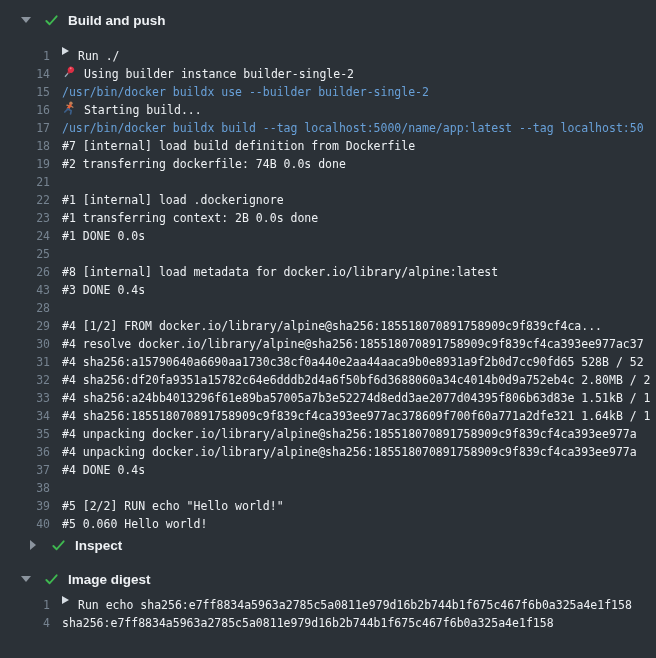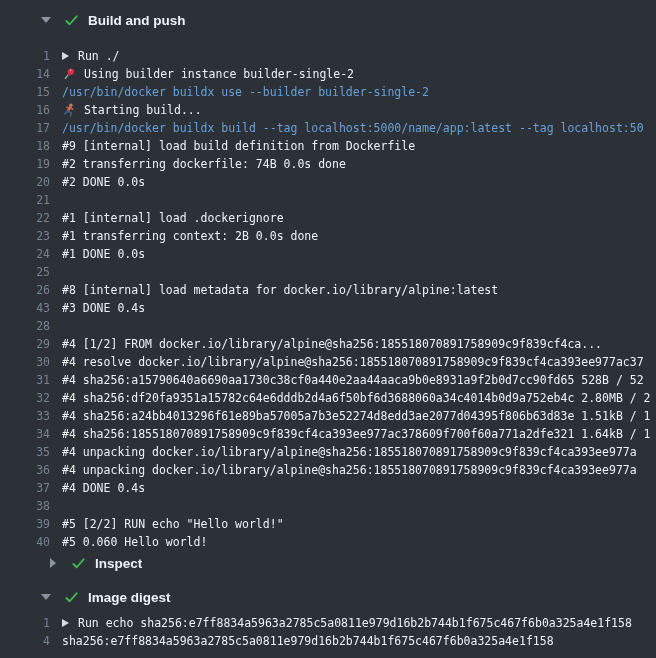--- a/index.html
+++ b/index.html
@@ -14,21 +14,21 @@
   *{margin:0;padding:0;box-sizing:border-box;}
   html,body{width:656px;height:658px;overflow:hidden;}
   body{
     background:var(--bg);
     font-family:"DejaVu Sans Mono","Liberation Mono",monospace;
     color:var(--text);
   }
   #log{padding-top:10px;width:656px;}
   .section-header{
     display:flex;align-items:center;height:20px;
-    padding-left:20px;cursor:pointer;margin-left:20px;
+    padding-left:20px;cursor:pointer;
   }
   .chev{width:12px;height:12px;display:inline-flex;align-items:center;justify-content:center;margin-right:12px;}
   .chev.down::before{content:"";display:block;width:0;height:0;
     border-left:5px solid transparent;border-right:5px solid transparent;border-top:6px solid var(--chev);}
   .chev.right::before{content:"";display:block;width:0;height:0;
     border-top:5px solid transparent;border-bottom:5px solid transparent;border-left:6px solid var(--chev);}
   .check{width:16px;height:16px;margin-right:8px;display:inline-flex;align-items:center;}
   .title{
     font-family:"Liberation Sans","DejaVu Sans",sans-serif;
     font-weight:700;font-size:13.5px;color:var(--text);
@@ -38,21 +38,21 @@
   .sec-image-digest{margin-top:14px;}
   .sec-image-digest .section-body{margin-top:7px;}
   .row{
     display:flex;height:18px;line-height:18px;
     font-size:11.5px;white-space:pre;overflow:hidden;
   }
   .num{
     flex:0 0 50px;text-align:right;color:var(--num);
     cursor:pointer;user-select:none;
   }
-  .content{padding-left:12px;display:flex;align-items:center;white-space:pre;overflow:hidden;}
+  .content{padding-left:12px;display:flex;white-space:pre;overflow:hidden;}
   .content .text{white-space:pre;}
   .content.command .text{color:var(--cmd);}
   .run-tri{display:inline-block;width:0;height:0;
     border-top:4px solid transparent;border-bottom:4px solid transparent;
     border-left:7px solid var(--tri);margin-right:9px;cursor:pointer;}
   .emoji{width:14px;height:14px;margin-right:8px;display:inline-flex;flex:0 0 14px;}
 </style>
 </head>
 <body>
 
@@ -80,23 +80,22 @@
         <div class="row"><span class="num">15</span><span class="content command"><span class="text">/usr/bin/docker buildx use --builder builder-single-2</span></span></div>
         <div class="row"><span class="num">16</span><span class="content runner"><span class="emoji"><svg width="14" height="14" viewBox="0 0 14 14" aria-hidden="true">
                 <circle cx="8.9" cy="2.3" r="1.7" fill="#bf8057"></circle>
                 <path d="M8.2 4.6 L10.9 6.2" stroke="#bf8057" stroke-width="1.3" stroke-linecap="round"></path>
                 <path d="M7.6 4.9 L4.9 4.1" stroke="#bf8057" stroke-width="1.3" stroke-linecap="round"></path>
                 <path d="M8.3 4.3 L6 7.8" stroke="#e8623a" stroke-width="2.6" stroke-linecap="round"></path>
                 <path d="M6 7.9 L9.2 9.7 L8.6 12.8" fill="none" stroke="#3b5f8a" stroke-width="1.7" stroke-linecap="round" stroke-linejoin="round"></path>
                 <path d="M6 7.9 L2.8 11" fill="none" stroke="#3b5f8a" stroke-width="1.7" stroke-linecap="round"></path>
               </svg></span><span class="text">Starting build...</span></span></div>
         <div class="row"><span class="num">17</span><span class="content command"><span class="text">/usr/bin/docker buildx build --tag localhost:5000/name/app:latest --tag localhost:50</span></span></div>
-        <div class="row"><span class="num">18</span><span class="content plain"><span class="text">#9 [internal] load build definition from Dockerfile</span></span></div>
+        <div class="row"><span class="num">18</span><span class="content plain"><span class="text">#7 [internal] load build definition from Dockerfile</span></span></div>
         <div class="row"><span class="num">19</span><span class="content plain"><span class="text">#2 transferring dockerfile: 74B 0.0s done</span></span></div>
-        <div class="row"><span class="num">20</span><span class="content plain"><span class="text">#2 DONE 0.0s</span></span></div>
         <div class="row"><span class="num">21</span><span class="content plain"><span class="text"></span></span></div>
         <div class="row"><span class="num">22</span><span class="content plain"><span class="text">#1 [internal] load .dockerignore</span></span></div>
         <div class="row"><span class="num">23</span><span class="content plain"><span class="text">#1 transferring context: 2B 0.0s done</span></span></div>
         <div class="row"><span class="num">24</span><span class="content plain"><span class="text">#1 DONE 0.0s</span></span></div>
         <div class="row"><span class="num">25</span><span class="content plain"><span class="text"></span></span></div>
         <div class="row"><span class="num">26</span><span class="content plain"><span class="text">#8 [internal] load metadata for docker.io/library/alpine:latest</span></span></div>
         <div class="row"><span class="num">43</span><span class="content plain"><span class="text">#3 DONE 0.4s</span></span></div>
         <div class="row"><span class="num">28</span><span class="content plain"><span class="text"></span></span></div>
         <div class="row"><span class="num">29</span><span class="content plain"><span class="text">#4 [1/2] FROM docker.io/library/alpine@sha256:185518070891758909c9f839cf4ca...</span></span></div>
         <div class="row"><span class="num">30</span><span class="content plain"><span class="text">#4 resolve docker.io/library/alpine@sha256:185518070891758909c9f839cf4ca393ee977ac37</span></span></div>

